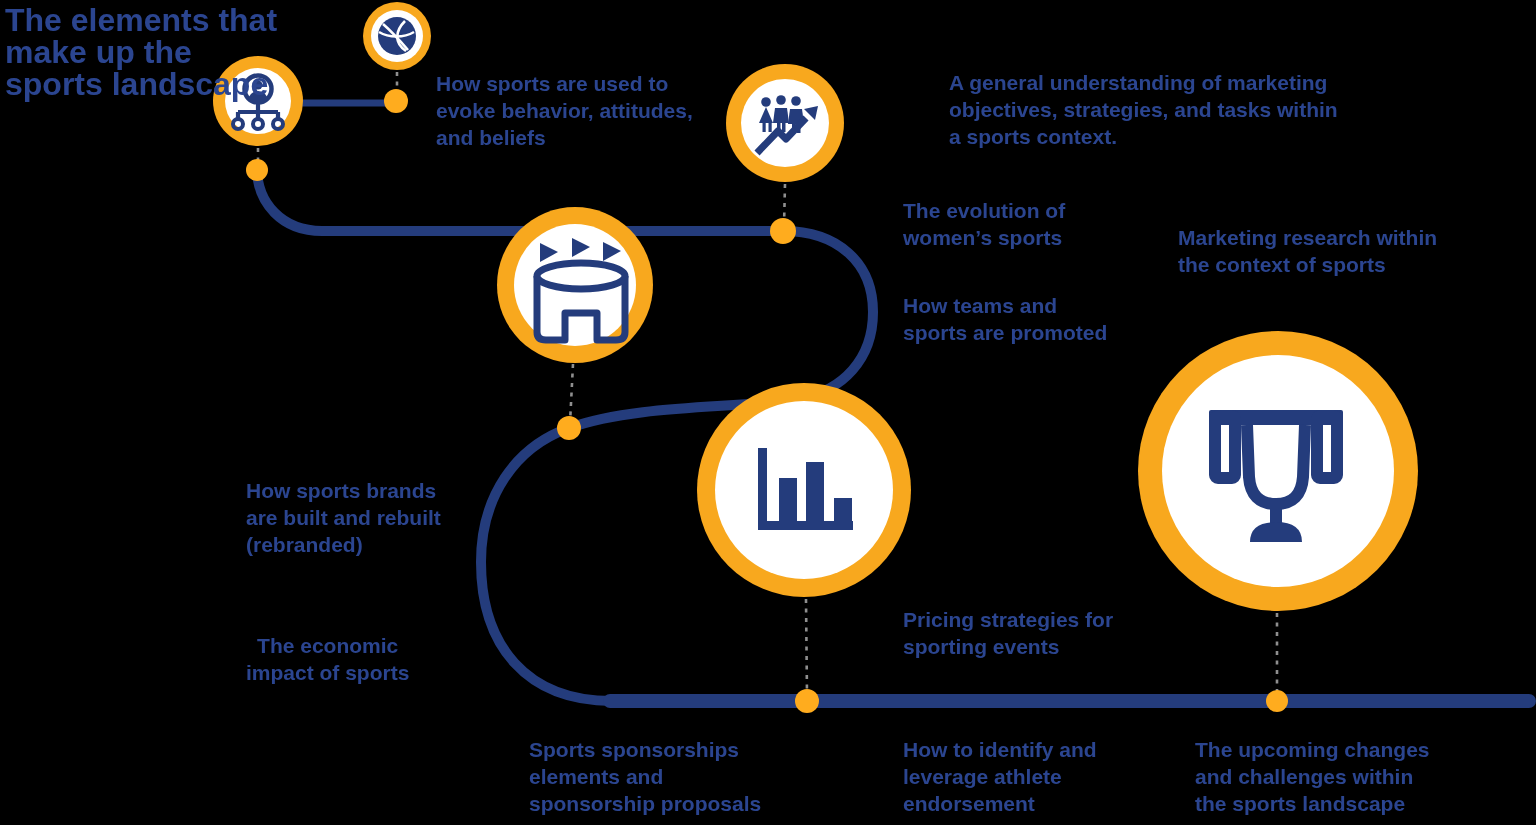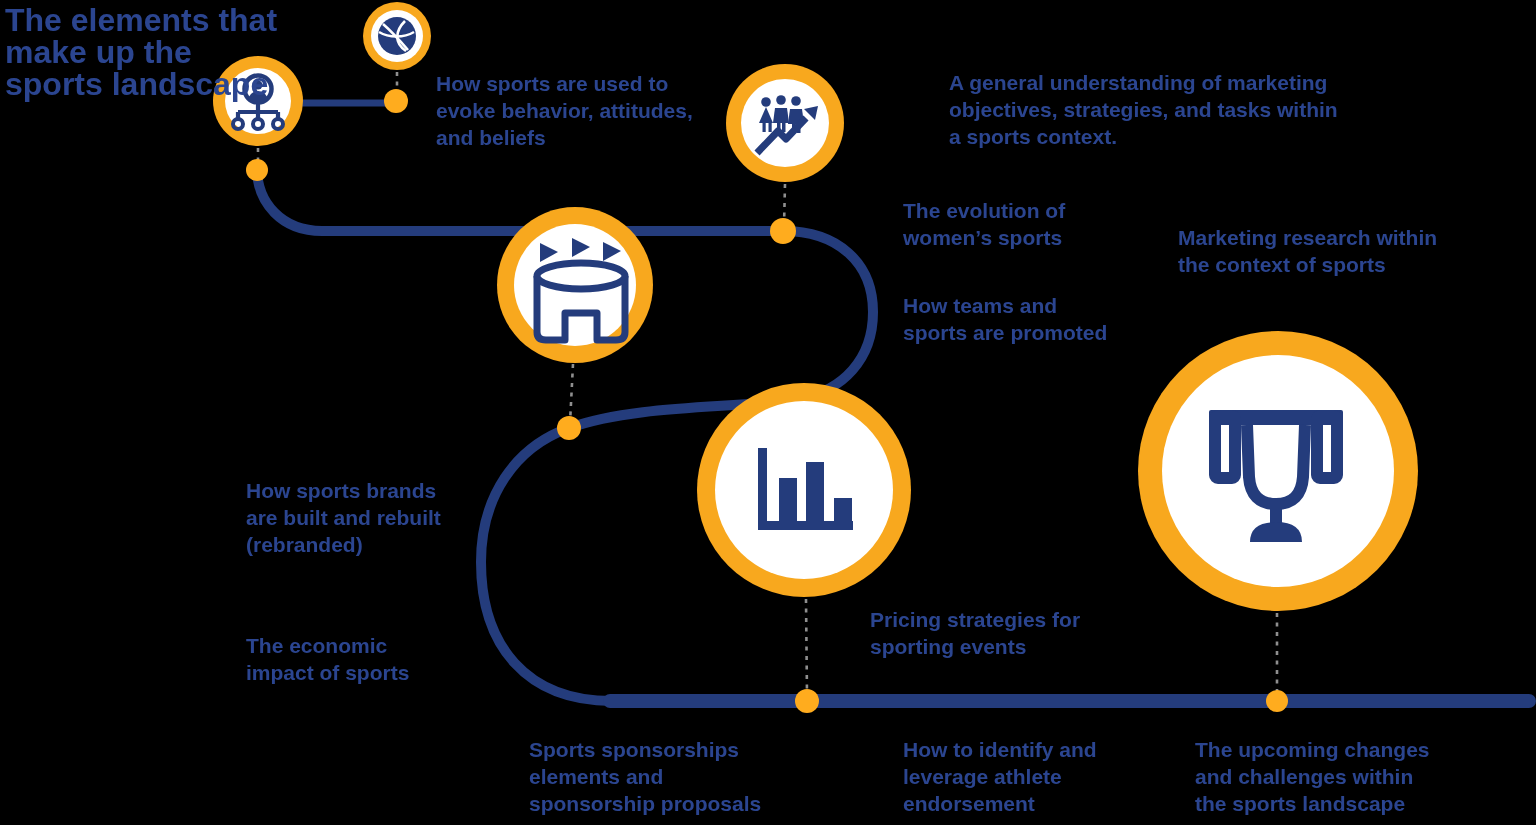--- a/index.html
+++ b/index.html
@@ -141,23 +141,23 @@
 a sports context.</div>
   <div class="label" style="left:903px;top:197px;">The evolution of
 women’s sports</div>
   <div class="label" style="left:1178px;top:199px;margin-top:25px;">Marketing research within
 the context of sports</div>
   <div class="label" style="left:903px;top:292px;">How teams and
 sports are promoted</div>
   <div class="label" style="left:246px;top:477px;">How sports brands
 are built and rebuilt
 (rebranded)</div>
-  <div class="label" style="left:246px;top:632px;">The economic
+  <div class="label" style="left:246px;top:632px;text-align:center;">The economic
 impact of sports</div>
-  <div class="label" style="left:870px;top:606px;">Pricing strategies for
+  <div class="label" style="left:903px;top:606px;">Pricing strategies for
 sporting events</div>
   <div class="label" style="left:529px;top:736px;">Sports sponsorships
 elements and
 sponsorship proposals</div>
   <div class="label" style="left:1195px;top:736px;">The upcoming changes
 and challenges within
 the sports landscape</div>
   <div class="label" style="left:903px;top:736px;">How to identify and
 leverage athlete
 endorsement</div>

